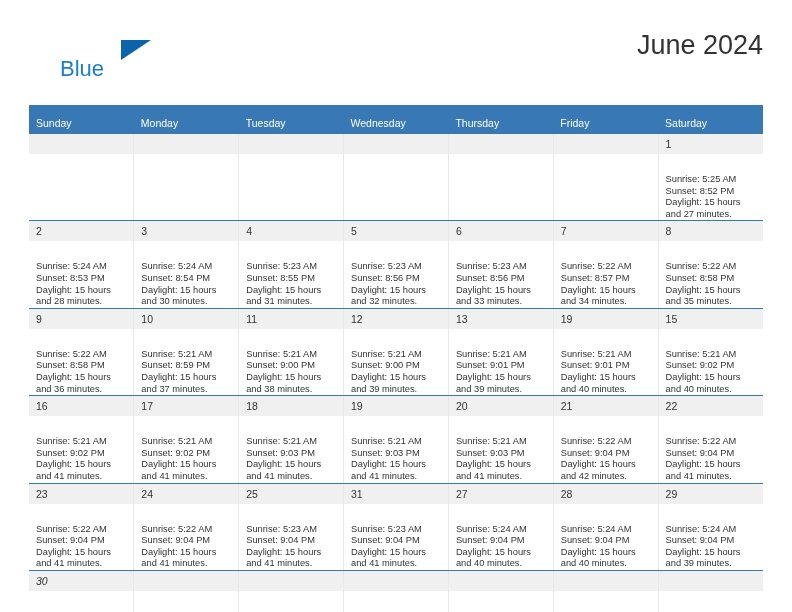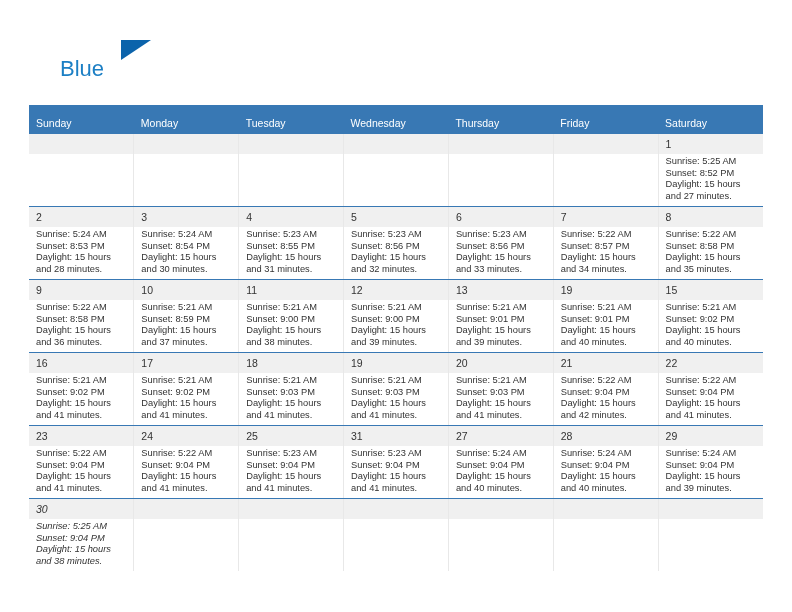--- a/index.html
+++ b/index.html
@@ -127,21 +127,21 @@
     font-size: 10.5px;
     color: #333333;
     padding: 4px 0 4px 7px;
     height: 12px;
     line-height: 12px;
   }
   .daynum.empty {
     color: transparent;
   }
   .cellinfo {
-    padding: 2px 5px 0 7px;
+    padding: 20px 5px 0 7px;
     font-size: 9.3px;
     line-height: 11.6px;
     color: #333333;
   }
   .cellinfo div {
     white-space: nowrap;
   }
 </style>
 </head>
 <body>
@@ -149,20 +149,21 @@
 <div class="page">
 
   <div class="header">
 
     <div class="brand">
       <span class="brand-tri"></span>
       <span class="brand-blue">Blue</span>
     </div>
 
     <div class="title-block">
+      <div class="cal-title">June 2024</div>
     </div>
 
   </div>
 
   <table class="calendar">
     <thead>
       <tr>
         <th>Sunday</th>
         <th>Monday</th>
         <th>Tuesday</th>

